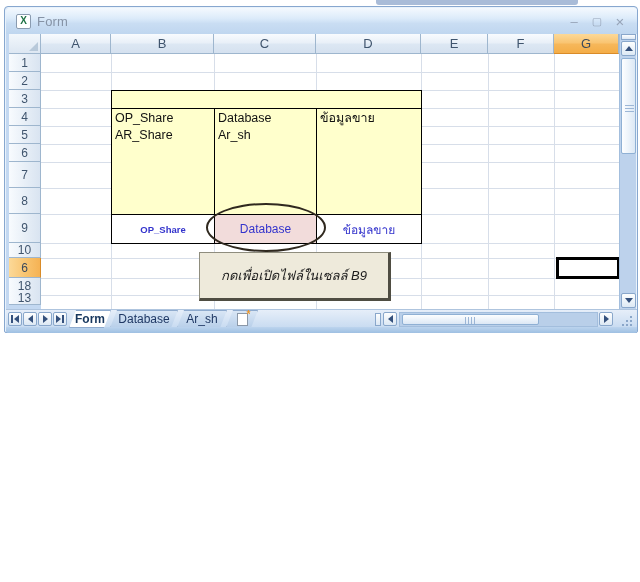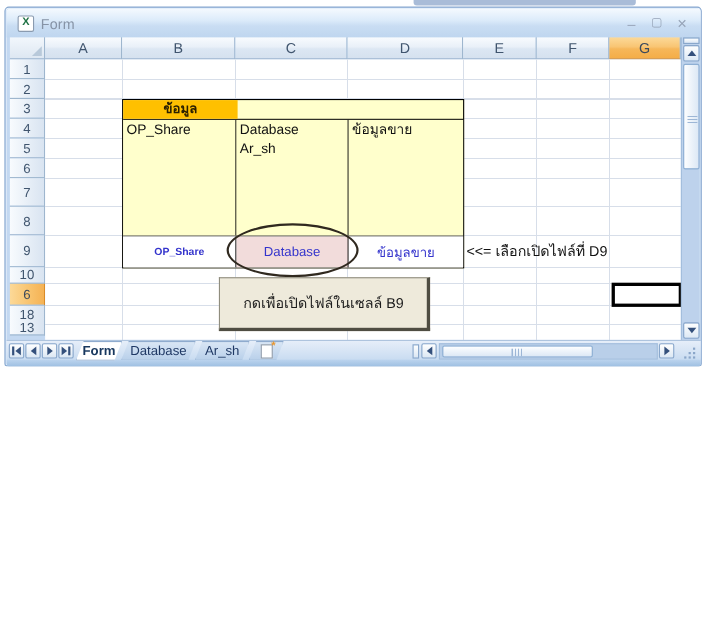--- a/index.html
+++ b/index.html
@@ -65,21 +65,21 @@
 
   .oval { position:absolute; left:201px; top:196px; width:120px; height:49px;
     border:2px solid #30291f; border-radius:50%; }
 
   .hint { position:absolute; left:419px; top:207px; width:210px; height:29px;
     font-size:13px; color:#111; display:flex; align-items:center; }
 
   .tipbox { position:absolute; left:194px; top:245px; width:192px; height:49px;
     background:#eeeadb; border:1px solid #8f8d7e; border-right:3px solid #4f4d42;
     border-bottom:3px solid #4f4d42; display:flex; align-items:center; justify-content:center;
-    font-size:13px; color:#1c1c1c; cursor:pointer; }
+    font-size:13px; color:#1c1c1c; cursor:pointer;font-style:italic; }
 
   .selcell { position:absolute; left:551px; top:250px; width:64px; height:22px;
     background:#fff; border:3px solid #000; }
 
   
   .vsb { position:absolute; left:614px; top:27px; width:17px; height:275px; background:#bdd2ec;
     border-left:1px solid #a3bedd; }
   .vsb-split { position:absolute; left:1px; top:0; width:15px; height:6px;
     background:linear-gradient(#fdfefe,#dbe7f4); border:1px solid #89a7cb; }
   .sb-btn { position:absolute; left:1px; width:15px; height:15px;
@@ -187,44 +187,43 @@
           <line x1="0" y1="160" x2="578" y2="160"></line>
         <line x1="0" y1="189" x2="578" y2="189"></line>
           <line x1="0" y1="204" x2="578" y2="204"></line>
         <line x1="0" y1="224" x2="578" y2="224"></line>
           <line x1="0" y1="241" x2="578" y2="241"></line>
       </svg>
     </div>
 
     <div class="xtable">
       <div class="t-hrow">
-        <div class="t-hcell" style="width:104px">ข้อมูล</div>
       </div>
       <div class="t-body">
         <div class="t-bcol" style="width:103px">
           <div>OP_Share</div>
+          <div>AR_Share</div>
         </div>
         <div class="t-bcol" style="width:102px">
           <div>Database</div>
           <div>Ar_sh</div>
         </div>
         <div class="t-bcol" style="width:104px">
           <div>ข้อมูลขาย</div>
         </div>
       </div>
       <div class="t-srow">
         <div class="t-scell small" style="width:103px">OP_Share</div>
         <div class="t-scell pink" style="width:102px">Database</div>
         <div class="t-scell" style="width:104px">ข้อมูลขาย</div>
       </div>
     </div>
 
     <div class="oval"></div>
 
-    <div class="hint">&lt;&lt;= เลือกเปิดไฟล์ที่ D9</div>
 
     <div class="tipbox">กดเพื่อเปิดไฟล์ในเซลล์ B9</div>
 
     <div class="selcell"></div>
 
     <div class="vsb">
       <div class="vsb-split"></div>
       <div class="sb-btn" style="top:7px">
         <span class="tri-up"></span>
       </div>

